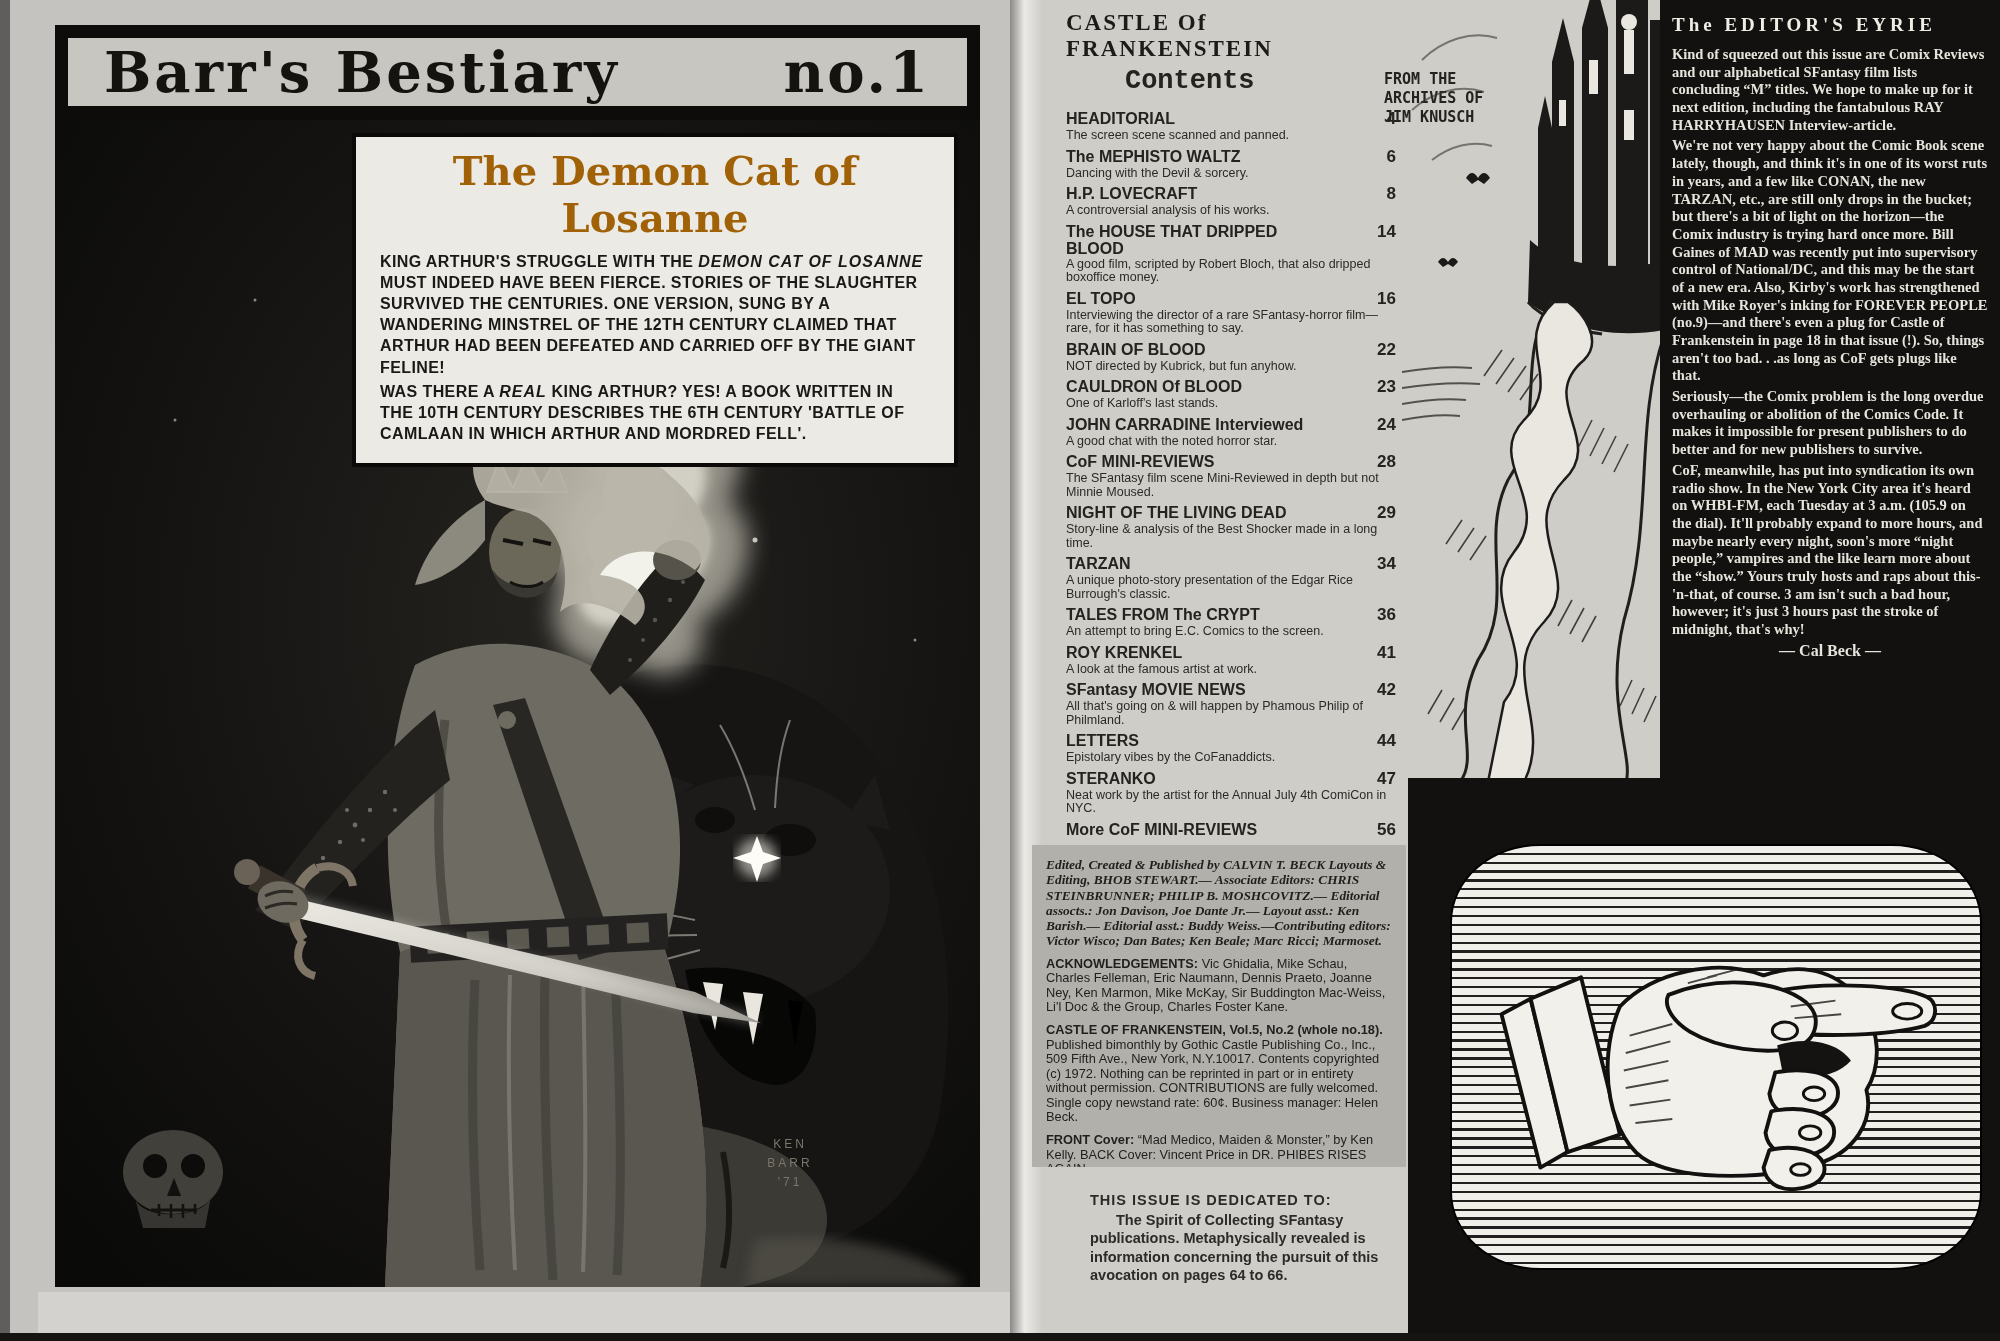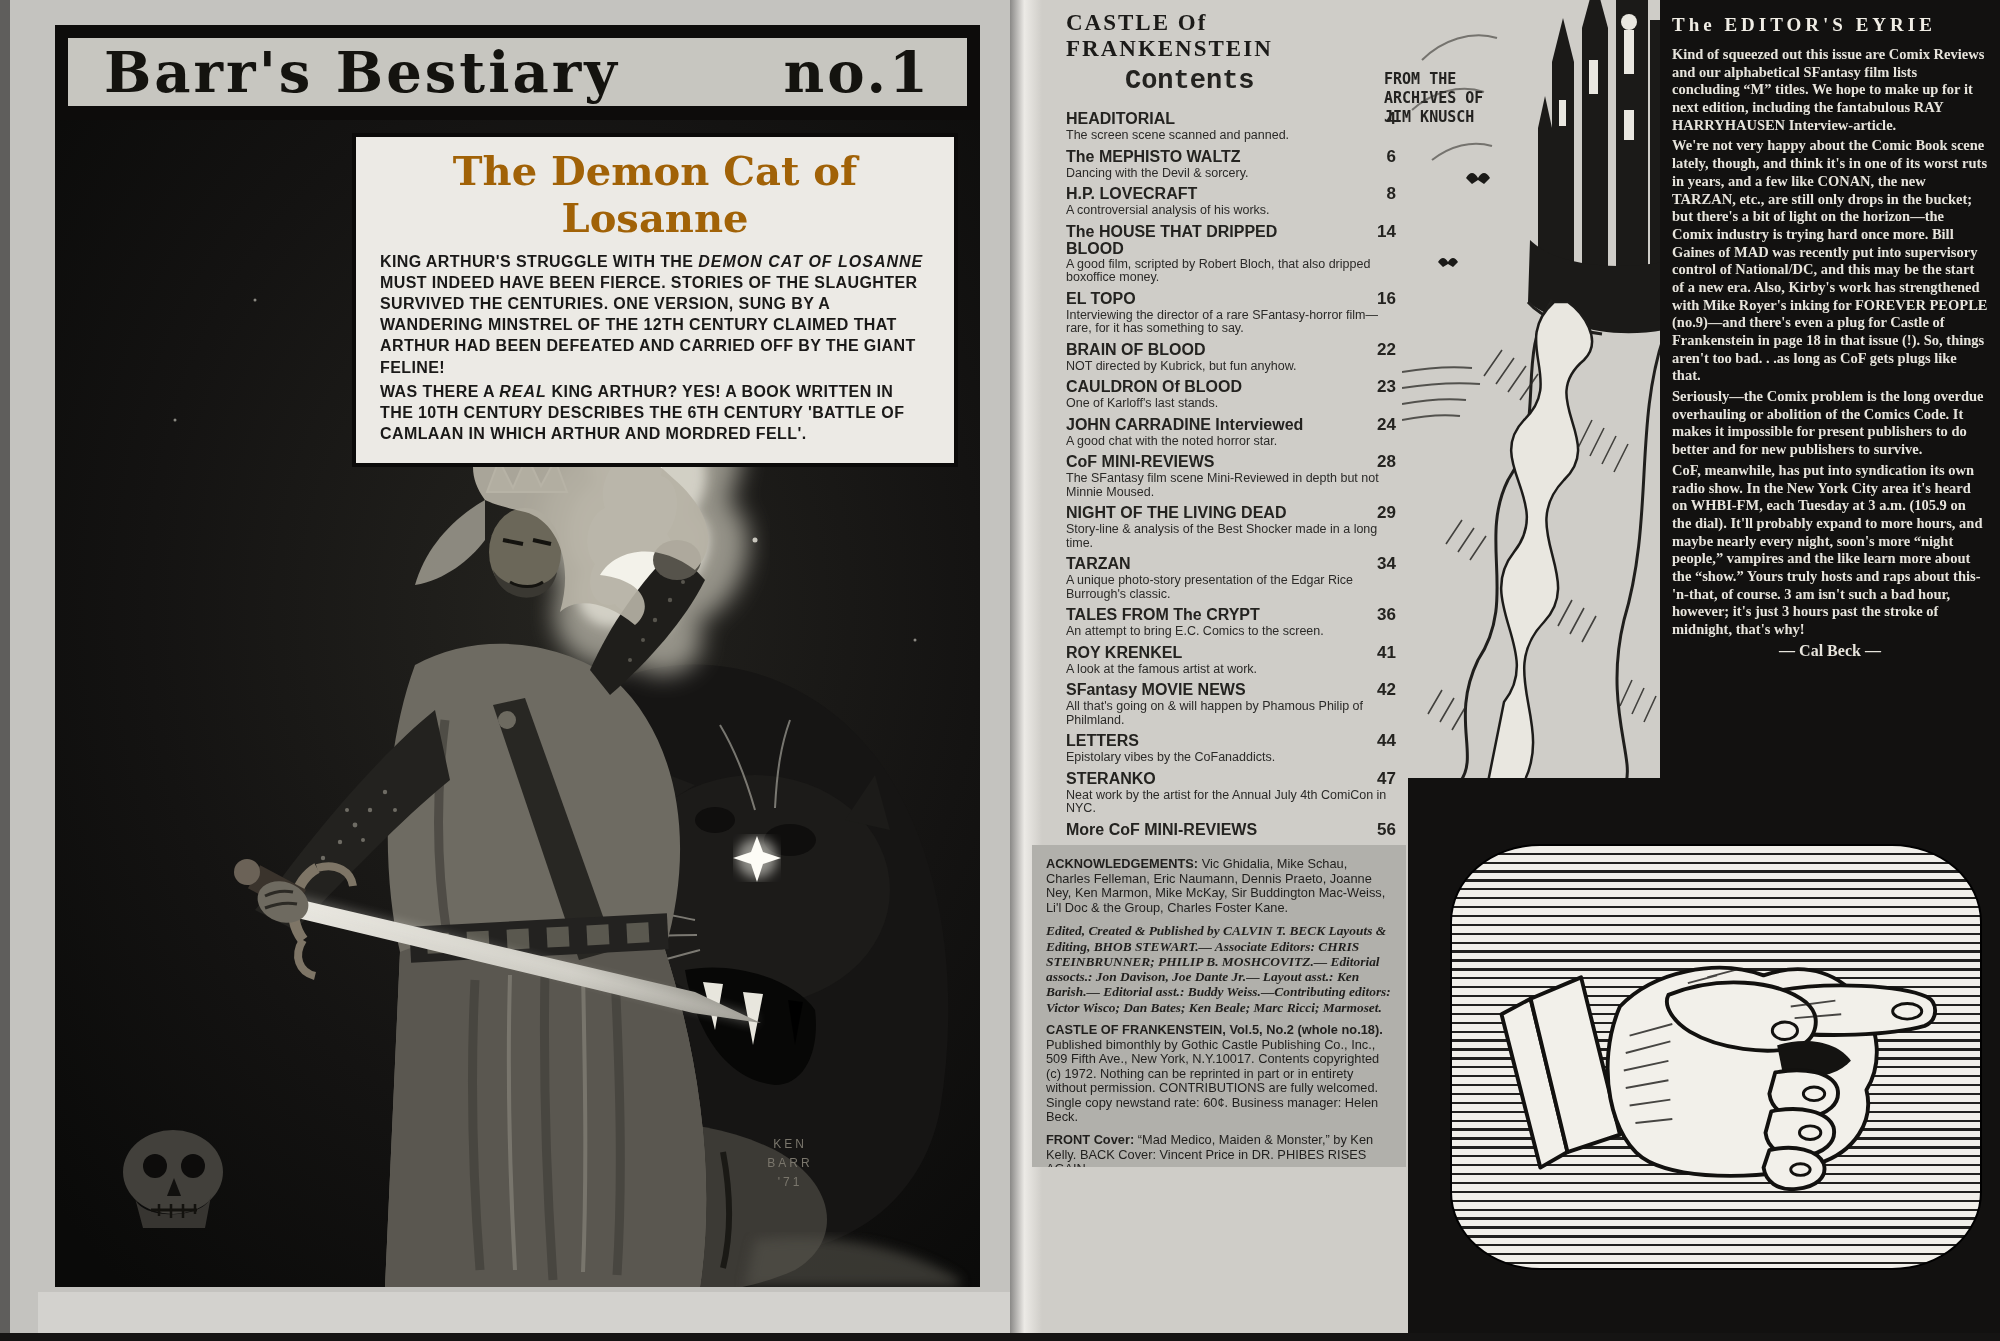--- a/index.html
+++ b/index.html
@@ -475,26 +475,30 @@
     <div id="eyrie-paras">
         <p class="eyrie-p">Kind of squeezed out this issue are Comix Reviews and our alphabetical SFantasy film lists concluding “M” titles. We hope to make up for it next edition, including the fantabulous RAY HARRYHAUSEN Interview-article.</p>
         <p class="eyrie-p">We're not very happy about the Comic Book scene lately, though, and think it's in one of its worst ruts in years, and a few like CONAN, the new TARZAN, etc., are still only drops in the bucket; but there's a bit of light on the horizon—the Comix industry is trying hard once more. Bill Gaines of MAD was recently put into supervisory control of National/DC, and this may be the start of a new era. Also, Kirby's work has strengthened with Mike Royer's inking for FOREVER PEOPLE (no.9)—and there's even a plug for Castle of Frankenstein in page 18 in that issue (!). So, things aren't too bad. . .as long as CoF gets plugs like that.</p>
         <p class="eyrie-p">Seriously—the Comix problem is the long overdue overhauling or abolition of the Comics Code. It makes it impossible for present publishers to do better and for new publishers to survive.</p>
         <p class="eyrie-p">CoF, meanwhile, has put into syndication its own radio show. In the New York City area it's heard on WHBI-FM, each Tuesday at 3 a.m. (105.9 on the dial). It'll probably expand to more hours, and maybe nearly every night, soon's more “night people,” vampires and the like learn more about the “show.” Yours truly hosts and raps about this-'n-that, of course. 3 am isn't such a bad hour, however; it's just 3 hours past the stroke of midnight, that's why!</p>
       </div>
     <div class="eyrie-signoff">— Cal Beck —</div>
   </div>
 
   <div class="credits" id="credits-box">
+      <p class="credits-p ital"><span>Edited, Created &amp; Published by CALVIN T. BECK Layouts &amp; Editing, BHOB STEWART.— Associate Editors: CHRIS STEINBRUNNER; PHILIP B. MOSHCOVITZ.— Editorial assocts.: Jon Davison, Joe Dante Jr.— Layout asst.: Ken Barish.— Editorial asst.: Buddy Weiss.—Contributing editors: Victor Wisco; Dan Bates; Ken Beale; Marc Ricci; Marmoset.</span></p>
       <p class="credits-p"><strong class="credits-lead">ACKNOWLEDGEMENTS: </strong><span>Vic Ghidalia, Mike Schau, Charles Felleman, Eric Naumann, Dennis Praeto, Joanne Ney, Ken Marmon, Mike McKay, Sir Buddington Mac-Weiss, Li'l Doc &amp; the Group, Charles Foster Kane.</span></p>
-      <p class="credits-p ital"><span>Edited, Created &amp; Published by CALVIN T. BECK Layouts &amp; Editing, BHOB STEWART.— Associate Editors: CHRIS STEINBRUNNER; PHILIP B. MOSHCOVITZ.— Editorial assocts.: Jon Davison, Joe Dante Jr.— Layout asst.: Ken Barish.— Editorial asst.: Buddy Weiss.—Contributing editors: Victor Wisco; Dan Bates; Ken Beale; Marc Ricci; Marmoset.</span></p>
       <p class="credits-p"><strong class="credits-lead">CASTLE OF FRANKENSTEIN, Vol.5, No.2 (whole no.18). </strong><span>Published bimonthly by Gothic Castle Publishing Co., Inc., 509 Fifth Ave., New York, N.Y.10017. Contents copyrighted (c) 1972. Nothing can be reprinted in part or in entirety without permission. CONTRIBUTIONS are fully welcomed. Single copy newstand rate: 60¢. Business manager: Helen Beck.</span></p>
       <p class="credits-p"><strong class="credits-lead">FRONT Cover: </strong><span>“Mad Medico, Maiden &amp; Monster,” by Ken Kelly. BACK Cover: Vincent Price in DR. PHIBES RISES AGAIN.</span></p>
     </div>
 
+  <div class="dedication">
+    <div class="dedication-heading">THIS ISSUE IS DEDICATED TO:</div>
+    <div class="dedication-body">The Spirit of Collecting SFantasy publications. Metaphysically revealed is information concerning the pursuit of this avocation on pages 64 to 66.</div>
+  </div>
 
   <div class="black-bottom">
     <div class="tv-screen">
       <svg class="hand-svg" viewBox="0 0 470 340">
         <g stroke="#12110f" stroke-width="4" stroke-linejoin="round" fill="#f2f0ea">
           <polygon points="14,128 44,112 82,270 54,286"></polygon>
           <polygon points="44,112 96,90 136,252 82,270"></polygon>
           <path d="M136,120 C170,84 236,70 284,88 C330,72 366,88 384,116 C404,144 406,180 390,206 C398,238 378,270 340,282 C292,298 206,300 166,280 C126,260 110,180 136,120 Z"></path>
           <path d="M298,104 C350,94 426,98 452,110 C464,116 464,134 450,140 C414,150 344,152 302,146 Z"></path>
           <path d="M186,108 C236,88 298,92 328,116 C344,130 340,154 318,162 C288,170 238,164 208,146 C192,136 180,120 186,108 Z"></path>

